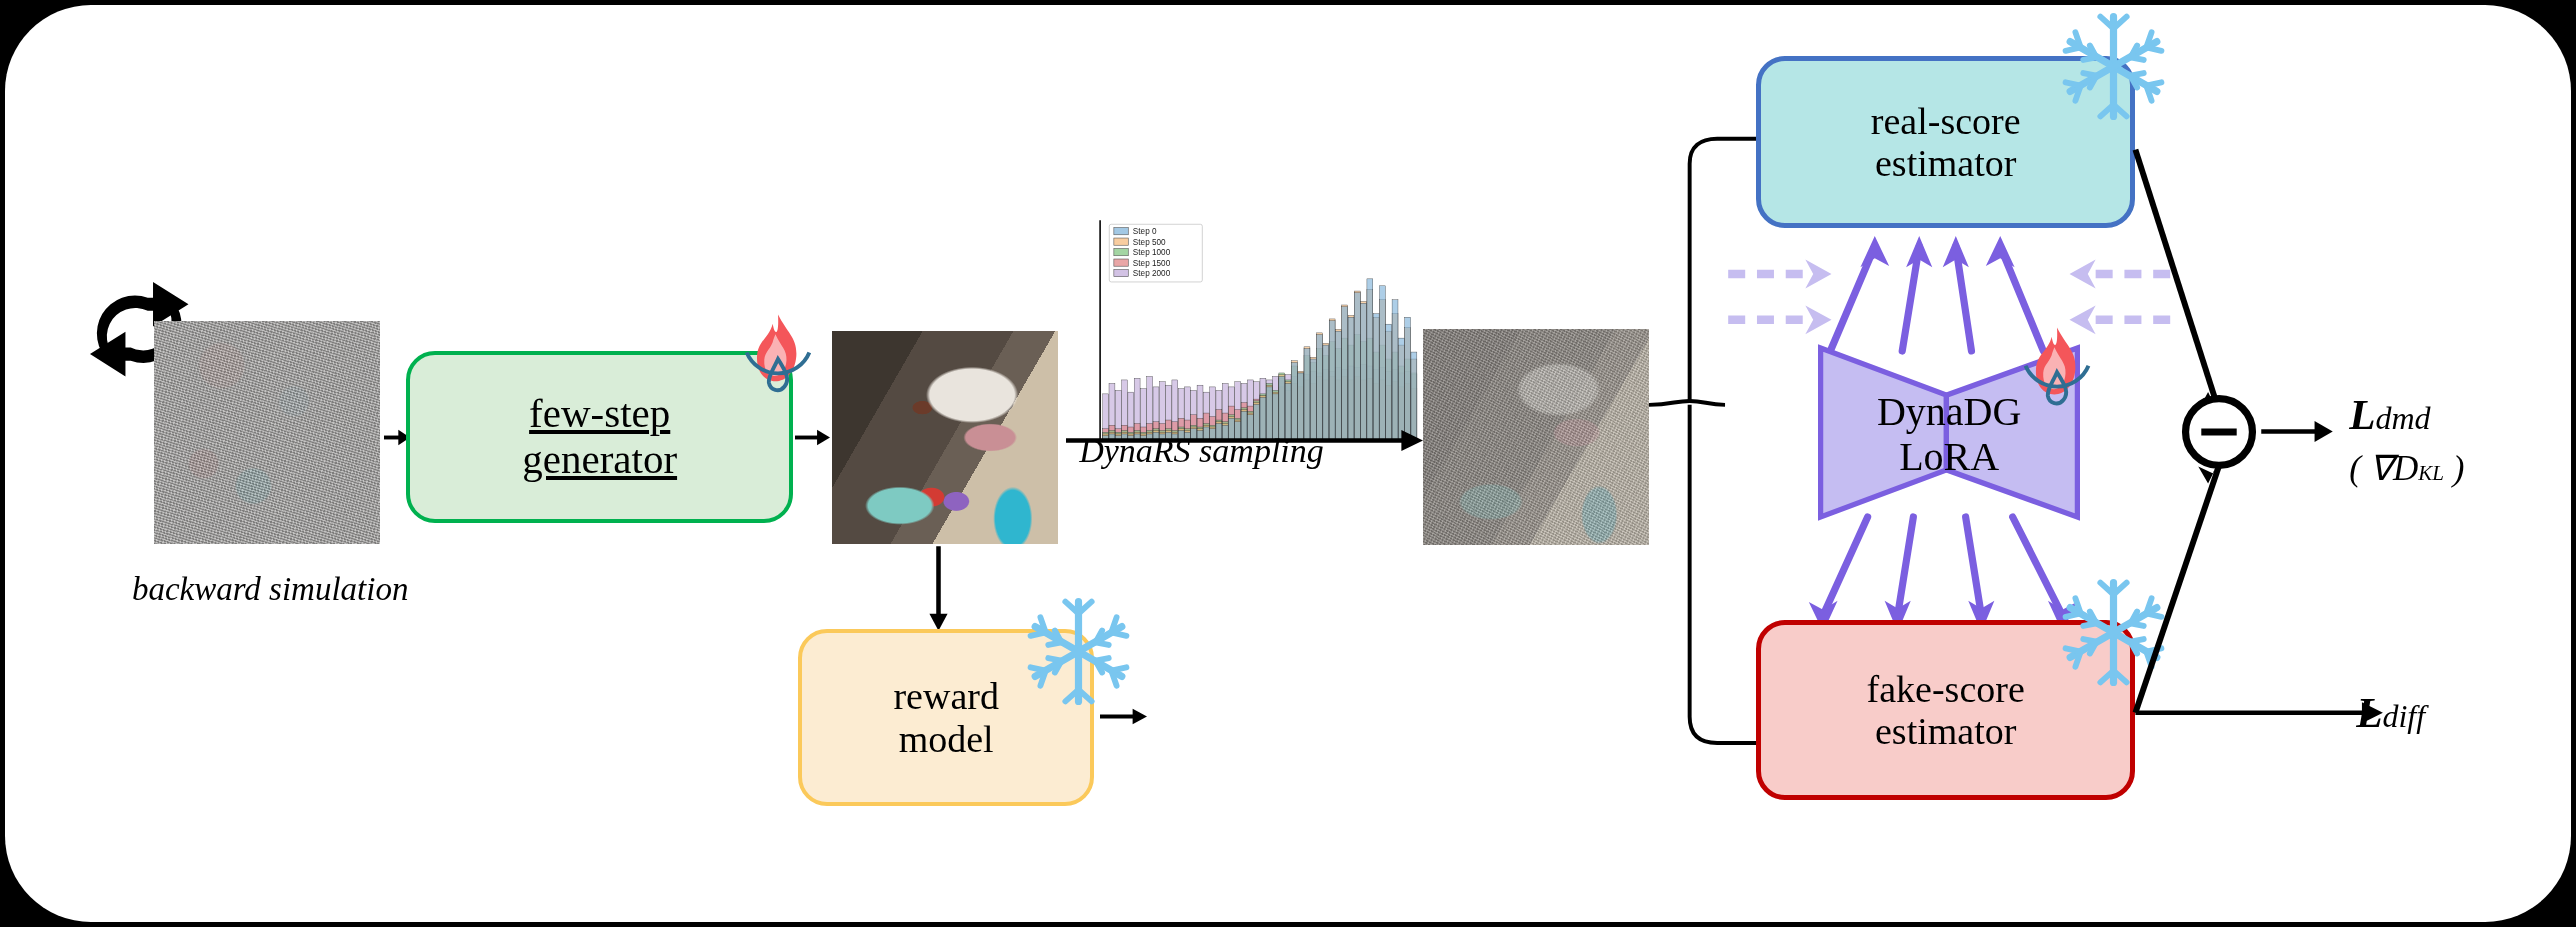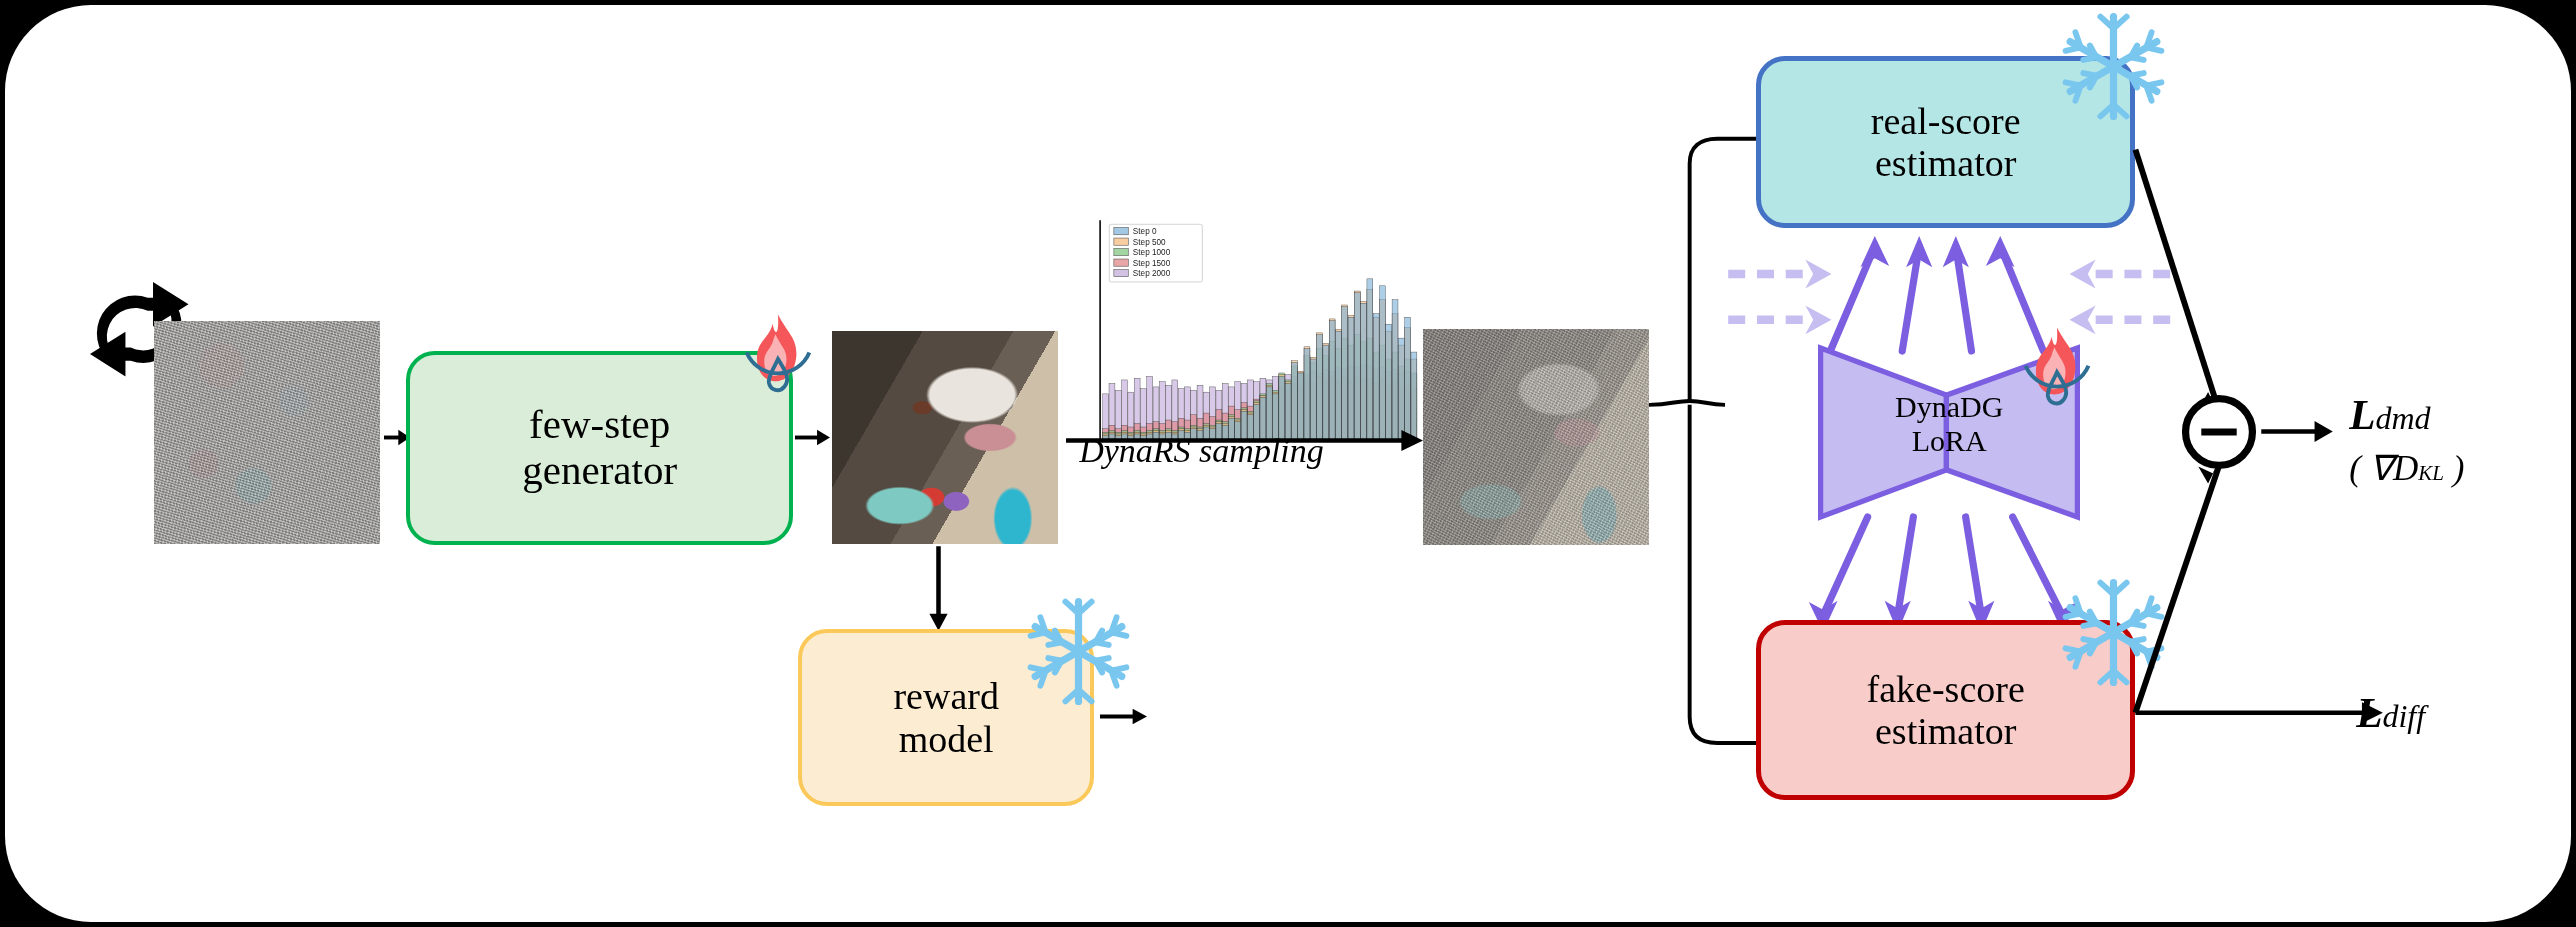--- a/index.html
+++ b/index.html
@@ -13,22 +13,22 @@
   
   .boxlabel{font-family:"Liberation Serif",serif;font-weight:400;color:#000;
             text-align:center;line-height:1.12;}
   .italic{font-style:italic;}
   .cap{font-family:"Liberation Serif",serif;font-style:italic;font-size:33px;
        color:#000;text-align:center;line-height:1.2;}
 
   
   .pbox{border-radius:29px;display:flex;align-items:center;justify-content:center;
         box-sizing:border-box;}
-  #gen-box{left:401px;top:346px;width:387px;height:194px;
-           background:#d9edd8;border:4.6px solid #00b14f;}
+  #gen-box{left:401px;top:346px;width:387px;height:172px;
+           background:#d9edd8;border:4.6px solid #00b14f;text-decoration:underline;}
   #gen-box .boxlabel{font-size:41px;}
   #reward-box{left:793px;top:624px;width:296px;height:177px;
               background:#fcecd2;border:4.6px solid #fbc95a;}
   #reward-box .boxlabel{font-size:38px;}
   #real-box{left:1751px;top:51px;width:379px;height:172px;
             background:#b5e6e6;border:5.2px solid #4472c4;}
   #real-box .boxlabel{font-size:38px;}
   #fake-box{left:1751px;top:615px;width:379px;height:180px;
             background:#f8ccc9;border:5.2px solid #c00000;}
   #fake-box .boxlabel{font-size:38px;}
@@ -62,20 +62,21 @@
   <div class="abs img" id="noise-img" style="background-image:
        repeating-linear-gradient(17deg, rgba(120,120,120,.55) 0 1.3px, rgba(200,200,200,.55) 1.3px 2.6px),
        repeating-linear-gradient(103deg, rgba(90,90,90,.45) 0 2px, rgba(215,215,215,.45) 2px 3.3px),
        radial-gradient(circle at 30% 20%, rgba(200,140,130,.45) 0 9%, transparent 10%),
        radial-gradient(circle at 62% 36%, rgba(120,170,190,.40) 0 7%, transparent 8%),
        radial-gradient(circle at 44% 74%, rgba(70,180,190,.45) 0 8%, transparent 9%),
        radial-gradient(circle at 22% 64%, rgba(190,80,80,.35) 0 6%, transparent 7%),
        linear-gradient(#a9a6a2,#a9a6a2);"></div>
 
   <div class="abs cap" style="left:39px;top:565px;width:452px;">
+    <div>backward simulation</div>
   </div>
 
   <svg class="abs" style="left:379px;top:413px;" width="26" height="39" viewBox="0 0 40 60">
     <line x1="0" y1="30" x2="24" y2="30" stroke="#000" stroke-width="6"></line>
     <path d="M22,18 L40,30 L22,42 Z" fill="#000"></path>
   </svg>
 
   <div class="abs pbox" id="gen-box">
     <div class="boxlabel">
       <div>few-step</div>
@@ -496,21 +497,21 @@
       <path d="M196,176 L176,128 L196,140 L216,128 Z"></path>
       <path d="M324,176 L304,128 L324,140 L344,128 Z"></path>
       <path d="M448,176 L426,128 L448,142 L470,130 Z"></path>
     </g>
   </svg>
 
   <svg class="abs" style="left:1813px;top:339px;" width="262" height="177" viewBox="0 0 400 270">
     <path d="M4,6 L196,78 L196,192 L4,264 Z" fill="#c5bdf2" stroke="#7b5fe0" stroke-width="8"></path>
     <path d="M396,6 L196,78 L196,192 L396,264 Z" fill="#c5bdf2" stroke="#7b5fe0" stroke-width="8"></path>
   </svg>
-  <div class="abs boxlabel" style="left:1813px;top:385px;width:262px;font-size:30px;">
+  <div class="abs boxlabel" style="left:1813px;top:385px;width:262px;font-size:40px;">
     <div>DynaDG</div>
     <div>LoRA</div>
   </div>
 
   <svg class="abs" style="left:2006px;top:320px;" width="92" height="118" viewBox="0 0 140 180">
     <path d="M70,4 C84,32 100,40 98,68 C96,92 82,106 66,106 C50,106 36,92 38,66
              C40,44 56,40 62,18 C64,34 72,40 70,4 Z" fill="#f4565a"></path>
     <path d="M66,34 C74,52 84,58 83,74 C82,90 74,98 65,98 C56,98 48,90 49,73
              C50,60 60,56 63,42 Z" fill="#ffffff" opacity="0.55"></path>
     <path d="M22,62 A52,52 0 0,0 118,62" fill="none" stroke="#2f6e93" stroke-width="6"></path>

